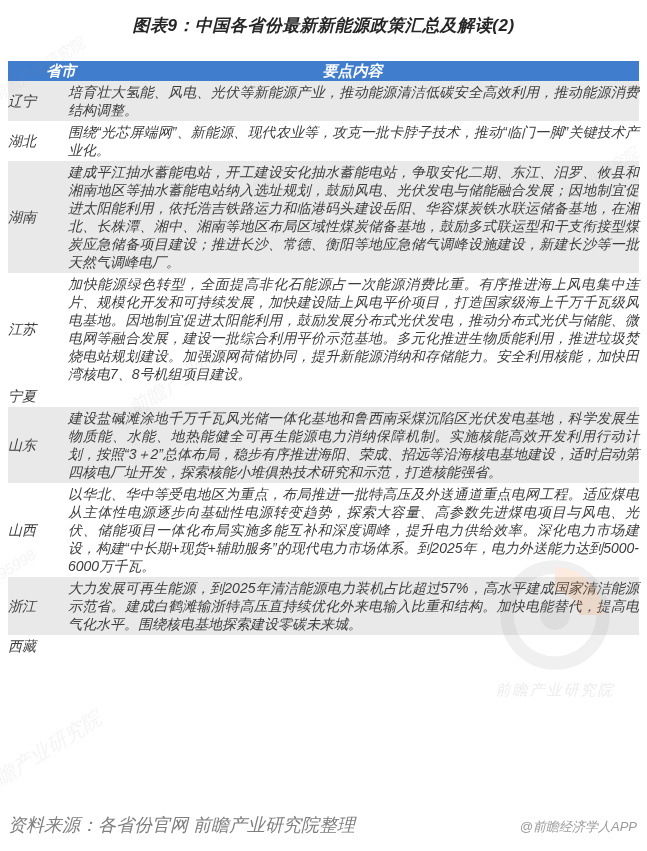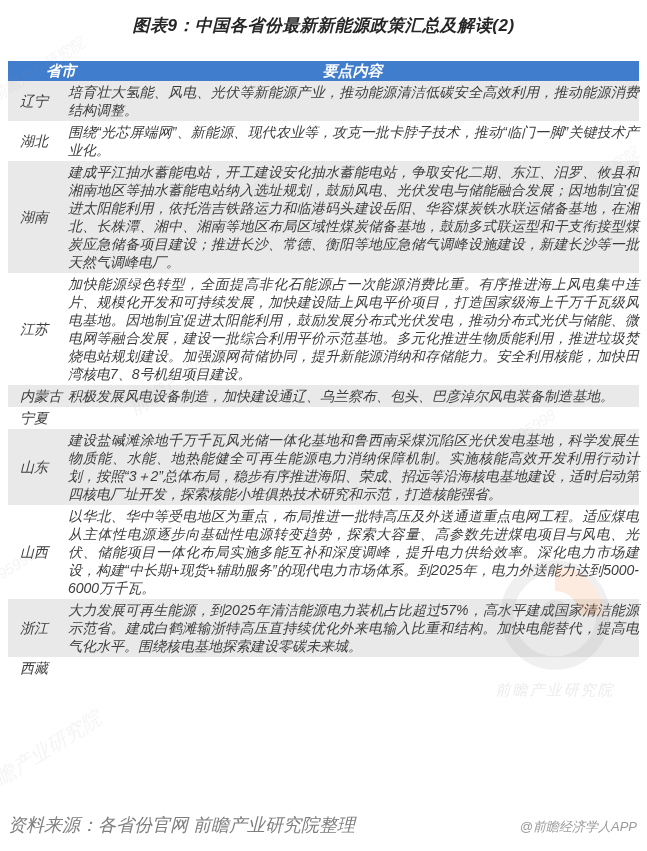--- a/index.html
+++ b/index.html
@@ -24,21 +24,21 @@
   .thead .prov-h{width:60px;flex:none;padding-left:38px;box-sizing:content-box;}
   .thead .content-h{flex:1;text-align:center;padding-right:40px;}
 
   .trow{
     display:flex;align-items:center;
     font-size:14px;line-height:18px;color:#3d3d3d;
     padding:2px 0;
   }
   .trow.stripe{background:var(--stripe_bg,#e9e9e9);}
   .trow .prov{
-    width:60px;flex:none;padding-left:12px;box-sizing:border-box;
+    width:60px;flex:none;box-sizing:border-box;
     font-size:14px;color:#3d3d3d;
   }
   .trow .content{
     flex:1;text-align:justify;
   }
 
   .footer{
     margin-top:auto;display:flex;justify-content:space-between;align-items:baseline;
     padding:0 10px 14px 8px;position:relative;z-index:1;
   }
@@ -80,24 +80,20 @@
         <div class="content">围绕“光芯屏端网”、新能源、现代农业等，攻克一批卡脖子技术，推动“临门一脚”关键技术产业化。</div>
       </div>
         <div class="trow stripe">
         <div class="prov">湖南</div>
         <div class="content">建成平江抽水蓄能电站，开工建设安化抽水蓄能电站，争取安化二期、东江、汨罗、攸县和湘南地区等抽水蓄能电站纳入选址规划，鼓励风电、光伏发电与储能融合发展；因地制宜促进太阳能利用，依托浩吉铁路运力和临港码头建设岳阳、华容煤炭铁水联运储备基地，在湘北、长株潭、湘中、湘南等地区布局区域性煤炭储备基地，鼓励多式联运型和干支衔接型煤炭应急储备项目建设；推进长沙、常德、衡阳等地应急储气调峰设施建设，新建长沙等一批天然气调峰电厂。</div>
       </div>
         <div class="trow">
         <div class="prov">江苏</div>
         <div class="content">加快能源绿色转型，全面提高非化石能源占一次能源消费比重。有序推进海上风电集中连片、规模化开发和可持续发展，加快建设陆上风电平价项目，打造国家级海上千万千瓦级风电基地。因地制宜促进太阳能利用，鼓励发展分布式光伏发电，推动分布式光伏与储能、微电网等融合发展，建设一批综合利用平价示范基地。多元化推进生物质能利用，推进垃圾焚烧电站规划建设。加强源网荷储协同，提升新能源消纳和存储能力。安全利用核能，加快田湾核电7、8号机组项目建设。</div>
       </div>
-        <div class="trow stripe">
-        <div class="prov">内蒙古</div>
-        <div class="content">积极发展风电设备制造，加快建设通辽、乌兰察布、包头、巴彦淖尔风电装备制造基地。</div>
-      </div>
         <div class="trow">
         <div class="prov">宁夏</div>
       </div>
         <div class="trow stripe">
         <div class="prov">山东</div>
         <div class="content">建设盐碱滩涂地千万千瓦风光储一体化基地和鲁西南采煤沉陷区光伏发电基地，科学发展生物质能、水能、地热能健全可再生能源电力消纳保障机制。实施核能高效开发利用行动计划，按照“3＋2”总体布局，稳步有序推进海阳、荣成、招远等沿海核电基地建设，适时启动第四核电厂址开发，探索核能小堆俱热技术研究和示范，打造核能强省。</div>
       </div>
         <div class="trow">
         <div class="prov">山西</div>
         <div class="content">以华北、华中等受电地区为重点，布局推进一批特高压及外送通道重点电网工程。适应煤电从主体性电源逐步向基础性电源转变趋势，探索大容量、高参数先进煤电项目与风电、光伏、储能项目一体化布局实施多能互补和深度调峰，提升电力供给效率。深化电力市场建设，构建“中长期+现货+辅助服务”的现代电力市场体系。到2025年，电力外送能力达到5000-6000万千瓦。</div>

